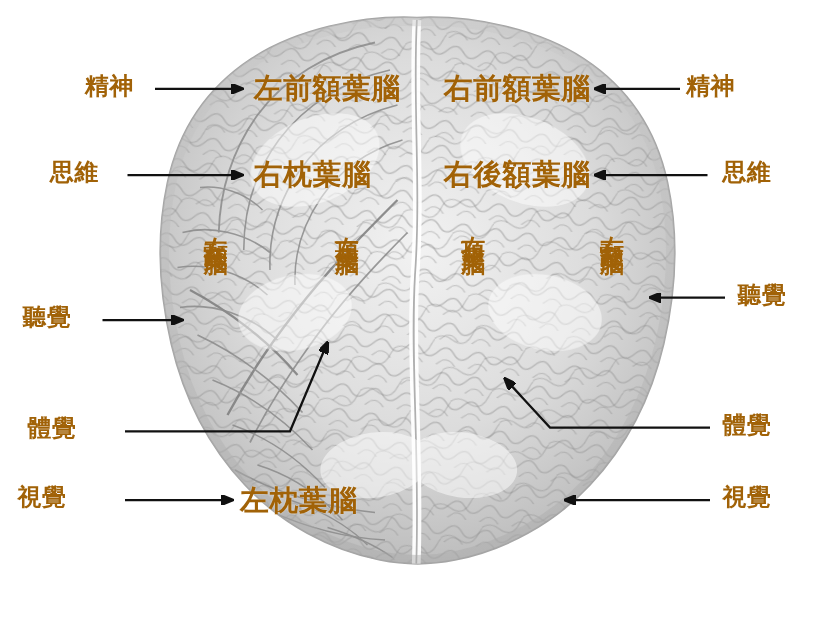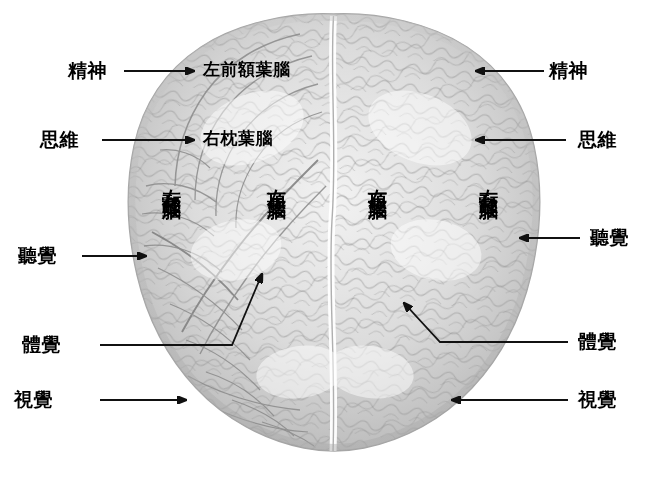--- a/index.html
+++ b/index.html
@@ -11,29 +11,29 @@
     overflow:hidden;
   }
   #stage{position:relative;width:667px;height:500px;background:#fff;}
 
   
   #brain-art{position:absolute;left:0;top:0;width:667px;height:500px;}
 
   
   .lbl{
     position:absolute;
-    color:#000000;
-    font-family:Liberation Sans, sans-serif;
+    color:#a16207;
+    font-family:Liberation Mono, monospace;
     font-weight:700;
     white-space:nowrap;
     line-height:1;
     letter-spacing:0.5px;
     text-shadow:0 0 1px rgba(255,255,255,.75);
   }
-  .region-h{font-size:17px;}      
+  .region-h{font-size:23px;}      
   .func{font-size:19px;}          
   .region-v{                      
     font-size:19px;
     writing-mode:vertical-rl;
     text-orientation:upright;
     line-height:1.18;
     letter-spacing:4px;
   }
 </style>
 </head>
@@ -213,22 +213,25 @@
   <div class="lbl func" style="left:22px;  top:335px;">體覺</div>
   <div class="lbl func" style="left:14px;  top:390px;">視覺</div>
 
   <div class="lbl func" style="left:549px; top:61px;">精神</div>
   <div class="lbl func" style="left:578px; top:130px;">思維</div>
   <div class="lbl func" style="left:590px; top:228px;">聽覺</div>
   <div class="lbl func" style="left:578px; top:332px;">體覺</div>
   <div class="lbl func" style="left:578px; top:390px;">視覺</div>
 
   <div class="lbl region-h" style="left:203px; top:61px;">左前額葉腦</div>
+  <div class="lbl region-h" style="left:355px; top:61px;">右前額葉腦</div>
 
   <div class="lbl region-h" style="left:203px; top:130px;">右枕葉腦</div>
-
+  <div class="lbl region-h" style="left:355px; top:130px;">右後額葉腦</div>
+
+  <div class="lbl region-h" style="left:192px; top:391px;">左枕葉腦</div>
 
   <div class="lbl region-v" style="left:160px; top:174px;">左顬葉腦</div>
   <div class="lbl region-v" style="left:265px; top:174px;">左頂葉腦</div>
   <div class="lbl region-v" style="left:366px; top:174px;">右頂葉腦</div>
   <div class="lbl region-v" style="left:477px; top:174px;">右顬葉腦</div>
 
 </div>
 
 </body></html>

